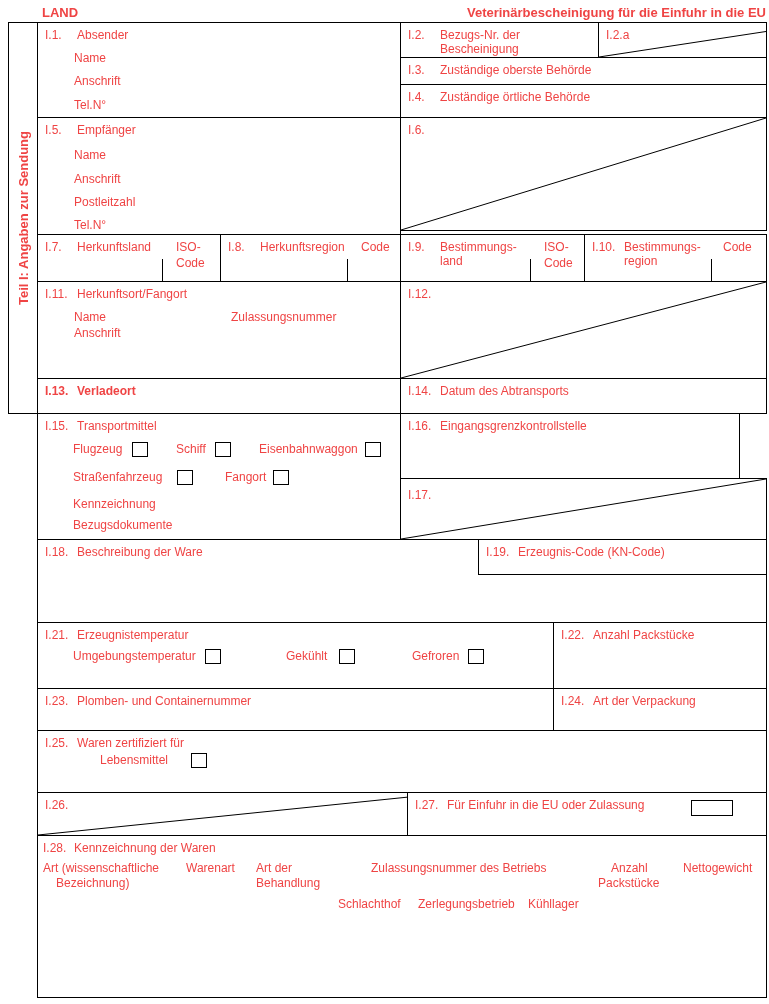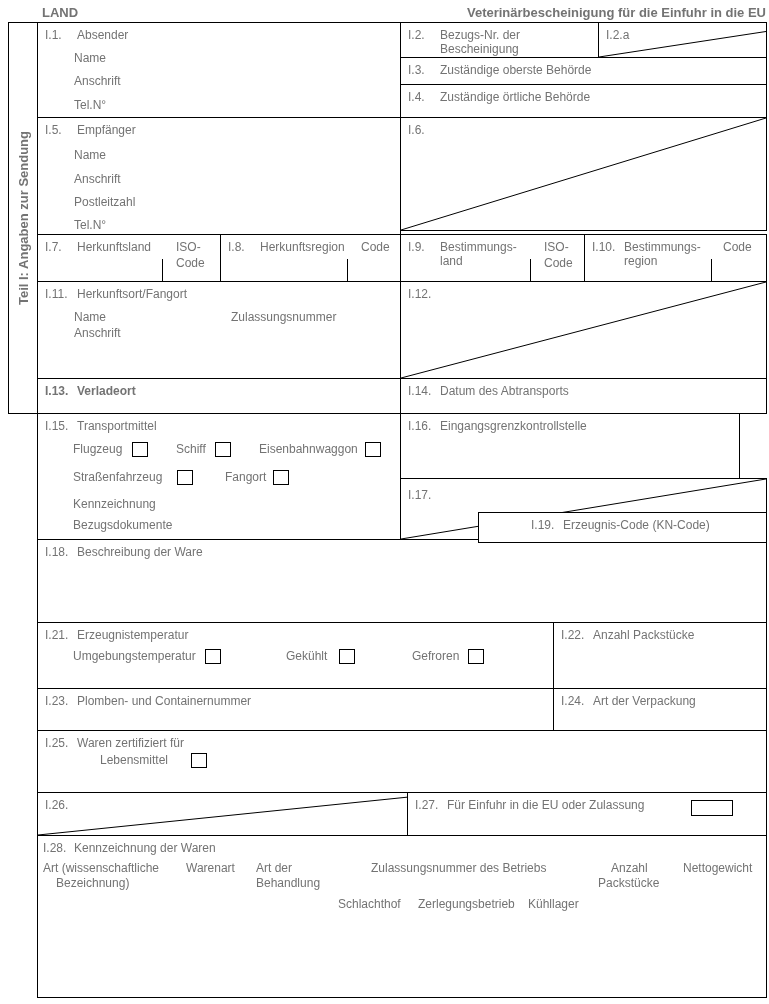--- a/index.html
+++ b/index.html
@@ -1,18 +1,18 @@
 <!DOCTYPE html>
 <html><head>
 <meta charset="utf-8">
 <style>
   html,body{margin:0;padding:0;background:#fff;}
   #page{
     position:relative;width:769px;height:1004px;background:#fff;
-    font-family:"Liberation Sans",sans-serif;font-size:12px;color:#737373;
+    font-family:"Liberation Sans",sans-serif;font-size:12px;color:#ef4444;
     overflow:hidden;
   }
   .box{position:absolute;box-sizing:border-box;border:1px solid #000;background:#fff;}
   .cap{display:flex;align-items:flex-start;padding:6px 4px 0 7px;line-height:1.15;}
   .num{flex:none;min-width:29px;padding-right:3px;white-space:nowrap;}
   .lb{white-space:nowrap;}
   .t{position:absolute;white-space:nowrap;line-height:1.15;}
   .cb{position:absolute;width:16px;height:15px;box-sizing:border-box;border:1.5px solid #000;background:#fff;}
   .tick{position:absolute;width:1px;background:#000;}
   .diag{position:absolute;left:0;top:0;width:100%;height:100%;pointer-events:none;}
@@ -210,21 +210,21 @@
         <line x1="0" y1="100%" x2="100%" y2="0" stroke="#000" stroke-width="1"></line>
       </svg>
   </div>
 
   <div class="box" style="left:37px;top:539px;width:730px;height:84px;">
     <div class="cap">
         <span class="num">I.18.</span>
         <span class="lb">Beschreibung der Ware</span>
       </div>
   </div>
-  <div class="box" style="left:478px;top:512px;width:289px;height:31px;padding-left:45px;">
+  <div class="box" style="left:478px;top:539px;width:289px;height:36px;">
     <div class="cap">
         <span class="num">I.19.</span>
         <span class="lb">Erzeugnis-Code (KN-Code)</span>
       </div>
   </div>
 
   <div class="box" style="left:37px;top:622px;width:517px;height:67px;">
     <div class="cap">
         <span class="num">I.21.</span>
         <span class="lb">Erzeugnistemperatur</span>

